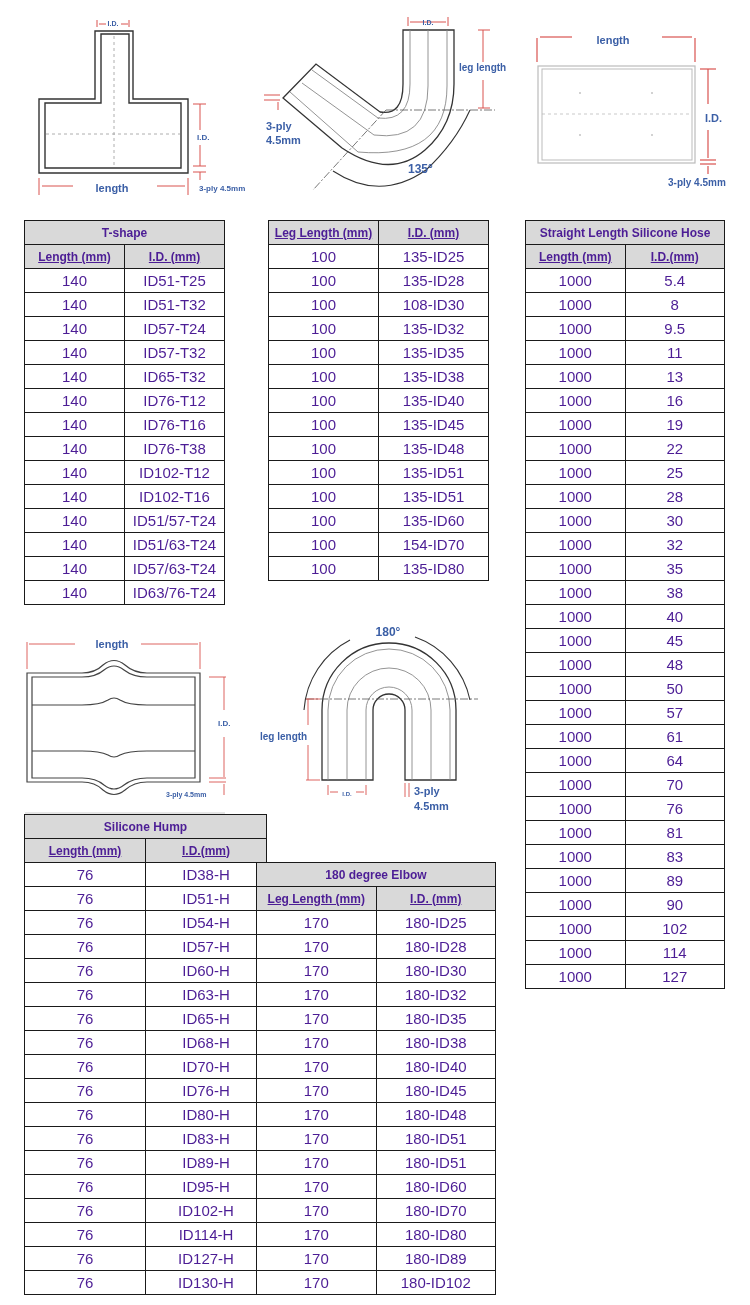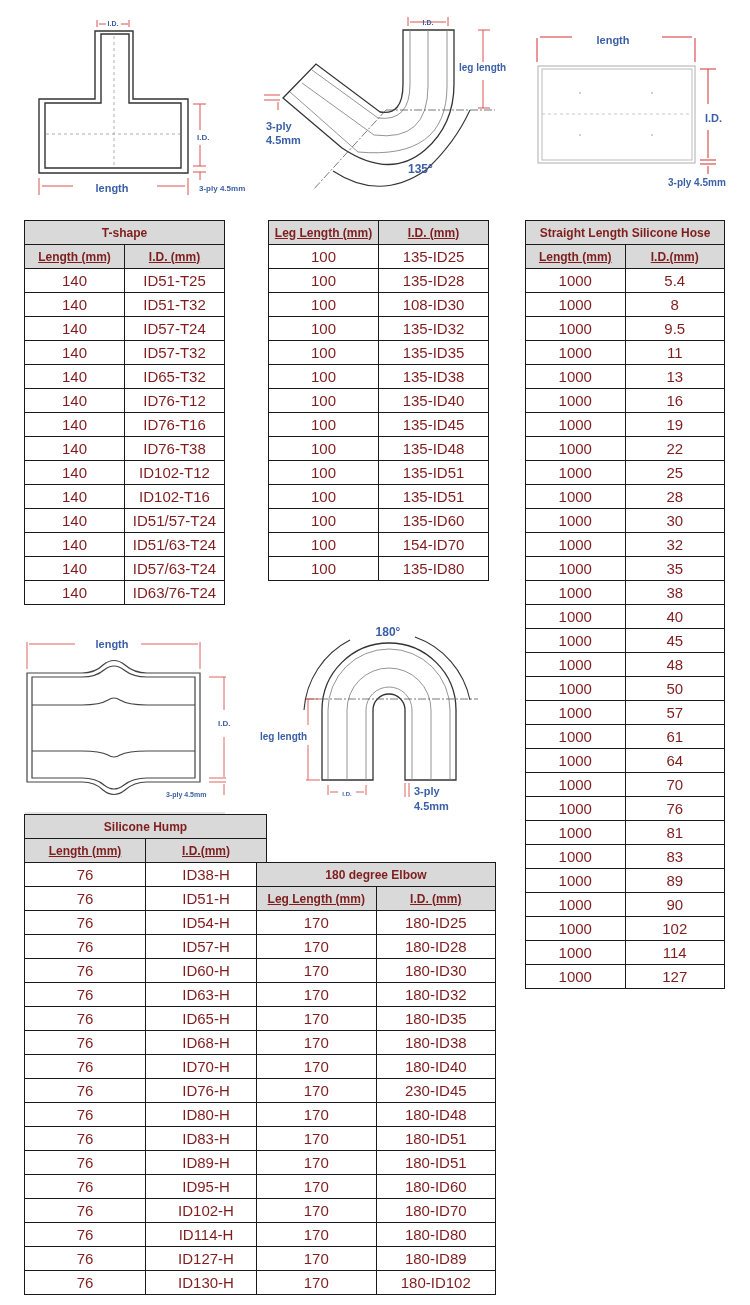--- a/index.html
+++ b/index.html
@@ -1,20 +1,20 @@
 <!DOCTYPE html>
 <html><head>
 <meta charset="utf-8">
 <style>
   html, body { margin:0; padding:0; background:#ffffff; }
   body { width:750px; height:1305px; position:relative; overflow:hidden; font-family:"Liberation Sans", sans-serif; }
   .diagram { position:absolute; }
   .diagram svg { display:block; overflow:visible; }
   .dim-label { font-family:"Liberation Sans", sans-serif; fill:#3b5fa6; font-weight:bold; }
-  .spec-table { position:absolute; border-collapse:collapse; font-family:"Liberation Sans", sans-serif; color:#7f1d1d; background:#fff; }
+  .spec-table { position:absolute; border-collapse:collapse; font-family:"Liberation Sans", sans-serif; color:#4c1d95; background:#fff; }
   .spec-table th, .spec-table td { border:1px solid #1a1a1a; text-align:center; padding:0; }
   .spec-table .title-row th { background:#d9d9d9; font-weight:bold; font-size:12px; height:23px; }
   .spec-table .head-row th { background:#d9d9d9; font-weight:bold; font-size:12px; height:23px;text-decoration:underline; }
   .spec-table td { font-size:15px; height:23px; line-height:23px; }
 </style>
 </head>
 <body>
 
 <div class="diagram" style="left:0;top:0;width:250px;height:210px;">
   <svg width="250" height="210" viewBox="0 0 250 210">
@@ -559,21 +559,21 @@
       <tr>
         <td>170</td>
         <td>180-ID38</td>
       </tr>
       <tr>
         <td>170</td>
         <td>180-ID40</td>
       </tr>
       <tr>
         <td>170</td>
-        <td>230-ID45</td>
+        <td>180-ID45</td>
       </tr>
       <tr>
         <td>170</td>
         <td>180-ID48</td>
       </tr>
       <tr>
         <td>170</td>
         <td>180-ID51</td>
       </tr>
       <tr>

